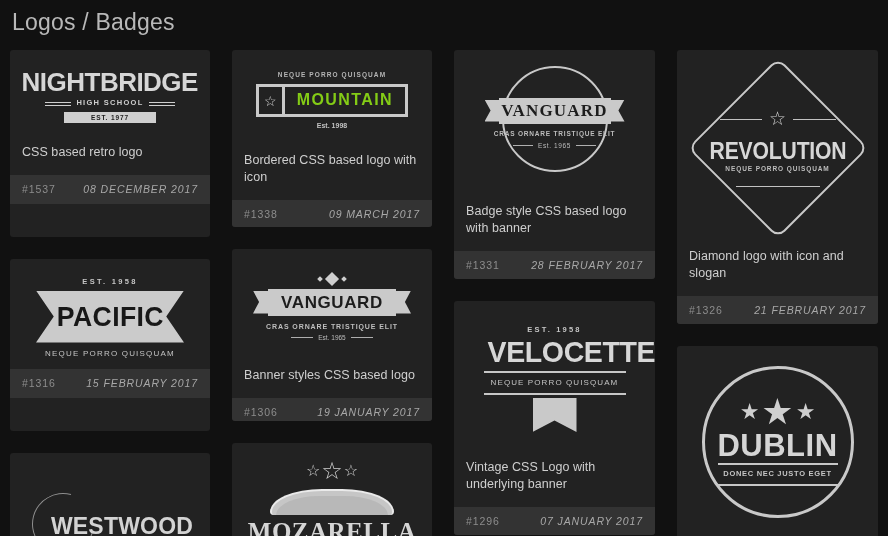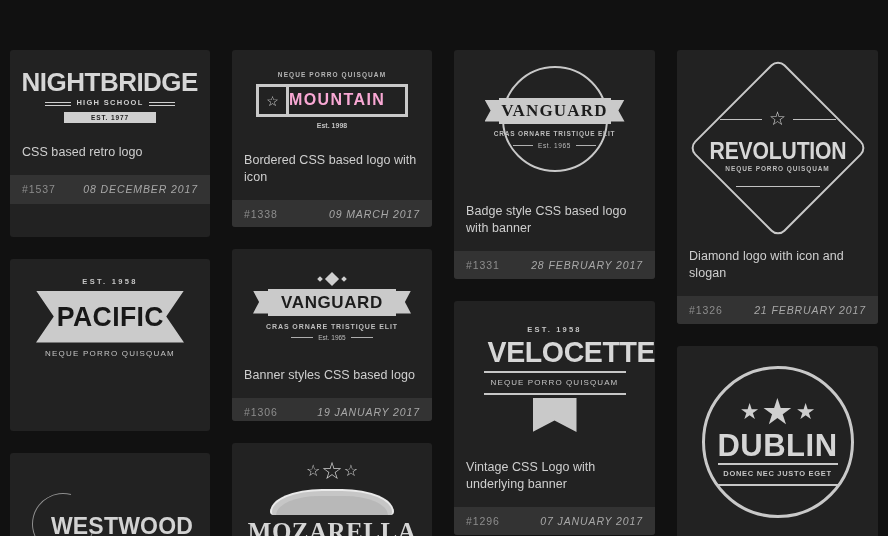--- a/index.html
+++ b/index.html
@@ -137,21 +137,21 @@
   .lg-mountain .box {
     display: flex; border: 3px solid #c9c9c9; width: 152px; margin: 0 auto;
   }
   .lg-mountain .box .cell-icon {
     width: 30px; display:flex; align-items:center; justify-content:center;
     border-right: 3px solid #c9c9c9; font-size: 14px; color: #d5d5d5;
     padding: 3px 0;
   }
   .lg-mountain .box .cell-word {
     flex: 1; font-weight: 700; font-size: 16px; letter-spacing: 1.4px;
-    color: #f9a8d4; padding: 4px 0 5px; text-align: left;
+    color: #84cc16; padding: 4px 12px 5px; text-align: right;
   }
   .lg-mountain .bot {
     font-size: 7px; color: #c2c2c2; margin-top: 5px; font-weight: 600;
   }
 
   
   .lg-vanguard-badge { position: relative; width: 160px; height: 128px; }
   .lg-vanguard-badge .circle {
     position: absolute; left: 27px; top: 4px;
     width: 106px; height: 106px; border-radius: 50%;
@@ -346,20 +346,21 @@
   .lg-dublin .slogan {
     position: absolute; left: 0; right: 0; top: 103px; text-align: center;
     font-size: 7.5px; font-weight: 700; letter-spacing: 0.7px; color: #c5c5c5;
   }
 </style>
 </head>
 <body>
 
 <div class="page">
 
+  <h1 class="page-title">Logos / Badges</h1>
 
   <div class="masonry">
 
     <div class="column col-1">
 
       <div class="card" style="height:187px;">
         <div class="card-logo">
           <div class="logo lg-nightbridge">
             <div class="word">NIGHTBRIDGE</div>
             <div class="sub-row">
@@ -379,20 +380,24 @@
 
       <div class="card" style="height:172px;">
         <div class="card-logo" style="min-height:110px;">
           <div class="logo lg-pacific">
             <div class="est">EST.  1958</div>
             <div class="bowtie2">
               <span class="word">PACIFIC</span>
             </div>
             <div class="slogan">NEQUE PORRO QUISQUAM</div>
           </div>
+        </div>
+        <div class="card-footer">
+          <span class="card-id">#1316</span>
+          <span class="card-date">15 FEBRUARY 2017</span>
         </div>
       </div>
 
       <div class="card" style="height:140px;">
         <div class="card-logo" style="min-height:100px;padding-top:38px;">
           <div class="logo lg-westwood">
             <div class="arc"></div>
             <div class="word">WESTWOOD</div>
             <div class="slogan">CRAS ORNARE TRISTIQUE</div>
           </div>

